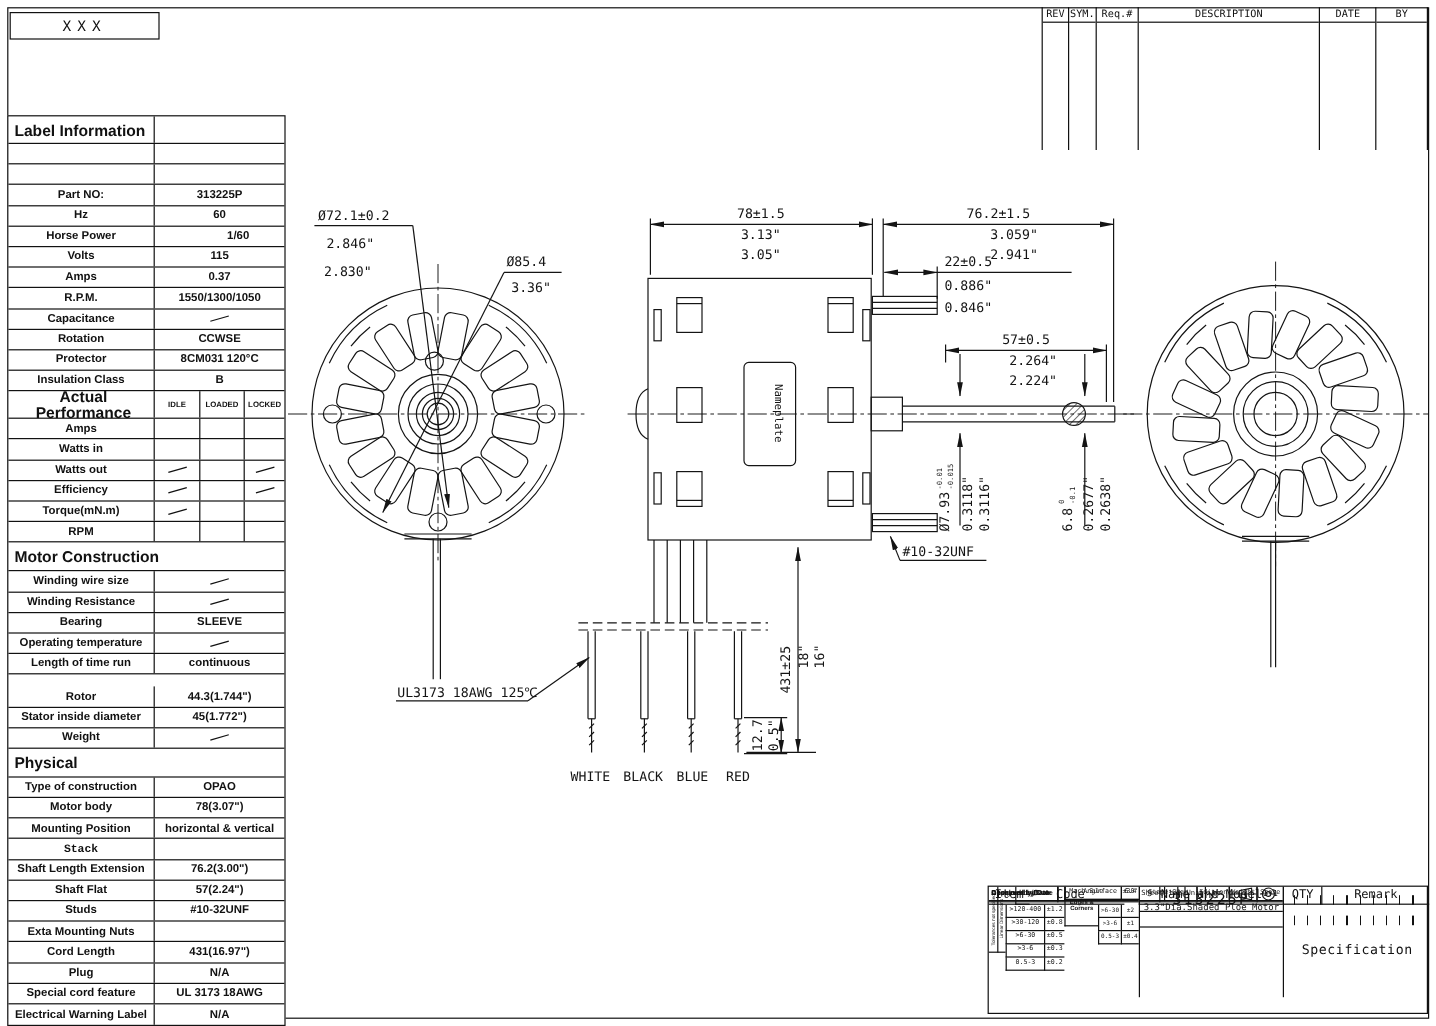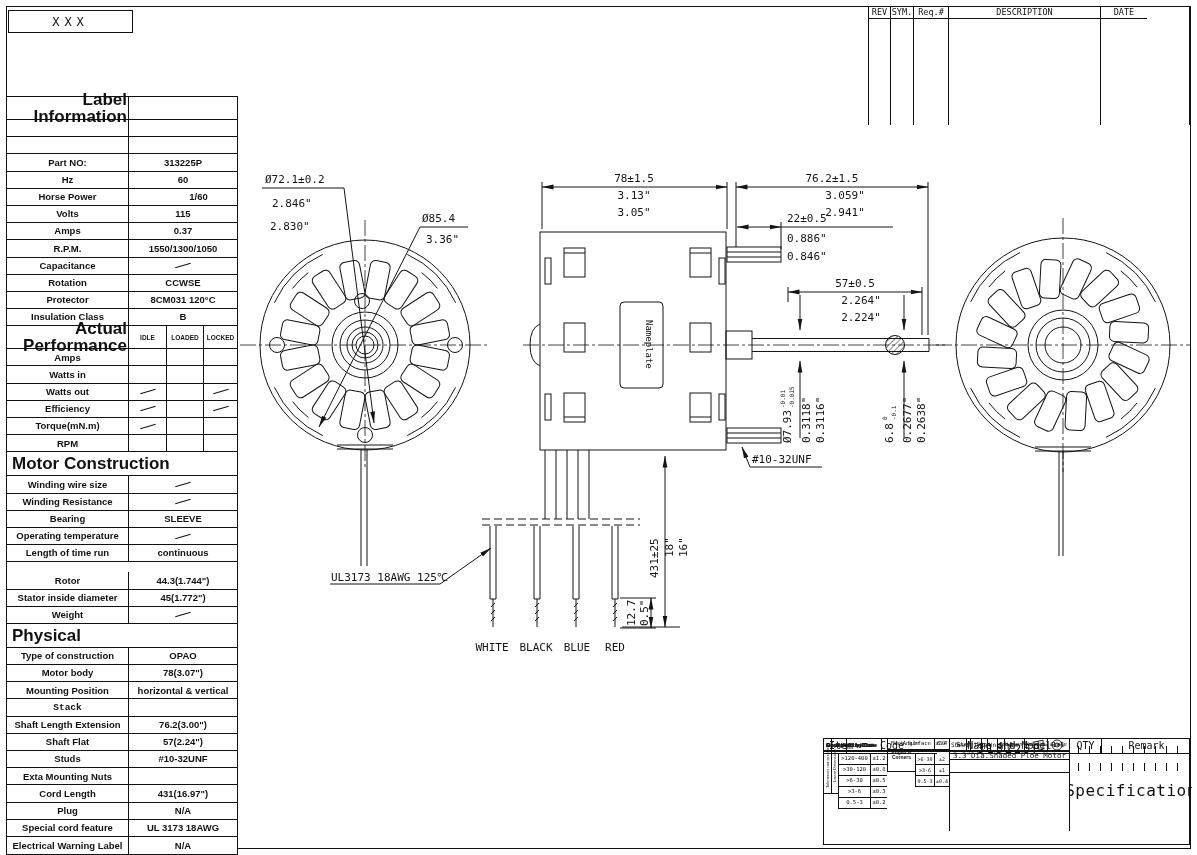--- a/index.html
+++ b/index.html
@@ -18,21 +18,21 @@
 #drawing text.f9{font-size:9px}
 
 #rev-table{position:absolute;left:868px;top:6px;width:322px;height:119px;display:flex;border-right:1px solid #111}
 .rcol{border-left:1px solid #111;height:100%}
 .rhead{height:13px;border-bottom:1px solid #111;display:flex;align-items:center;justify-content:center;font-family:"DejaVu Sans Mono",monospace;font-size:8.5px}
 
 #spec-table{position:absolute;left:6px;top:96px;width:232px;border:1.4px solid #111;background:#fff}
 .srow{display:flex;border-bottom:1px solid #111;align-items:stretch}
 .srow:last-child{border-bottom:none}
 .sl{width:122px;border-right:1px solid #111;display:flex;align-items:center;justify-content:center;font-weight:bold;font-size:9.5px;text-align:center;line-height:1;padding:0 1px}
-.shead{font-size:17px;justify-content:flex-start;padding-left:5px;text-align:right}
+.shead{font-size:13px;justify-content:flex-start;padding-left:5px;text-align:center}
 .sv{flex:1;display:flex;align-items:center;justify-content:center;font-weight:bold;font-size:9.5px;text-align:center;line-height:1}
 .pc{width:37px;border-left:1px solid #111;display:flex;align-items:center;justify-content:center;font-weight:bold;font-size:9.5px}
 .pc:nth-child(2){border-left:none}
 .pc:last-child{flex:1}
 .phc{font-size:6.5px}
 .slash{display:inline-block;width:16px;height:9px;position:relative}
 .slash::after{content:"";position:absolute;left:0;top:4px;width:16px;height:1.2px;background:#111;transform:rotate(-16deg)}
 
 #title-block{position:absolute;left:823px;top:738px;width:367px;height:107px;border:1.6px solid #111;background:#fff;font-family:"DejaVu Sans Mono",monospace}
 .c{position:absolute;display:flex;align-items:center;justify-content:center;overflow:hidden;line-height:1}
@@ -302,20 +302,23 @@
     </div>
   <div class="rcol" style="width:35px">
       <div class="rhead">Req.#</div>
     </div>
   <div class="rcol" style="width:152px">
       <div class="rhead">DESCRIPTION</div>
     </div>
   <div class="rcol" style="width:47px">
       <div class="rhead">DATE</div>
     </div>
+  <div class="rcol" style="width:43px">
+      <div class="rhead">BY</div>
+    </div>
 </div>
 
 <div id="spec-table">
     <div class="srow" style="height: 23px;">
       <div class="sl shead">Label Information</div>
       <div class="sv"></div>
     </div>
     <div class="srow" style="height: 17.2px;">
       <div class="sl"></div>
       <div class="sv"></div>
@@ -573,21 +576,21 @@
           <circle cx="32" cy="6" r="2"></circle>
           <line x1="25" y1="6" x2="39" y2="6" stroke-dasharray="4 1.5 1 1.5"></line>
         </g>
       </svg>
     </div>
   </div>
 
   <div class="rel bl" style="left:245px;top:15;width:122px;height:92px">
     <div class="ticks" style="left:8px;top:7px;width:106px;height:8px"></div>
     <div class="ticks" style="left:8px;top:24px;width:106px;height:8px"></div>
-    <div class="c" style="left:0;top:40px;width:122px;height:24px;font-size:16px;letter-spacing:0.5px">Specification</div>
+    <div class="c" style="left:0;top:40px;width:122px;height:24px;font-size:11px;letter-spacing:0.5px">Specification</div>
   </div>
 <div class="c bl bb" style="left: 14px; top: 15px; width: 32px; height: 11px; font-size: 5.5px;">&gt;120-400</div>
     <div class="c bl bb" style="left: 46px; top: 15px; width: 17px; height: 11px; font-size: 5.5px;">±1.2</div>
     <div class="c bl bb" style="left: 14px; top: 26px; width: 32px; height: 11px; font-size: 5.5px;">&gt;30-120</div>
     <div class="c bl bb" style="left: 46px; top: 26px; width: 17px; height: 11px; font-size: 5.5px;">±0.8</div>
     <div class="c bl bb" style="left: 14px; top: 37px; width: 32px; height: 11px; font-size: 5.5px;">&gt;6-30</div>
     <div class="c bl bb" style="left: 46px; top: 37px; width: 17px; height: 11px; font-size: 5.5px;">±0.5</div>
     <div class="c bl bb" style="left: 14px; top: 48px; width: 32px; height: 11px; font-size: 5.5px;">&gt;3-6</div>
     <div class="c bl bb" style="left: 46px; top: 48px; width: 17px; height: 11px; font-size: 5.5px;">±0.3</div>
     <div class="c bl bb" style="left: 14px; top: 59px; width: 32px; height: 11px; font-size: 5.5px;">0.5-3</div>

